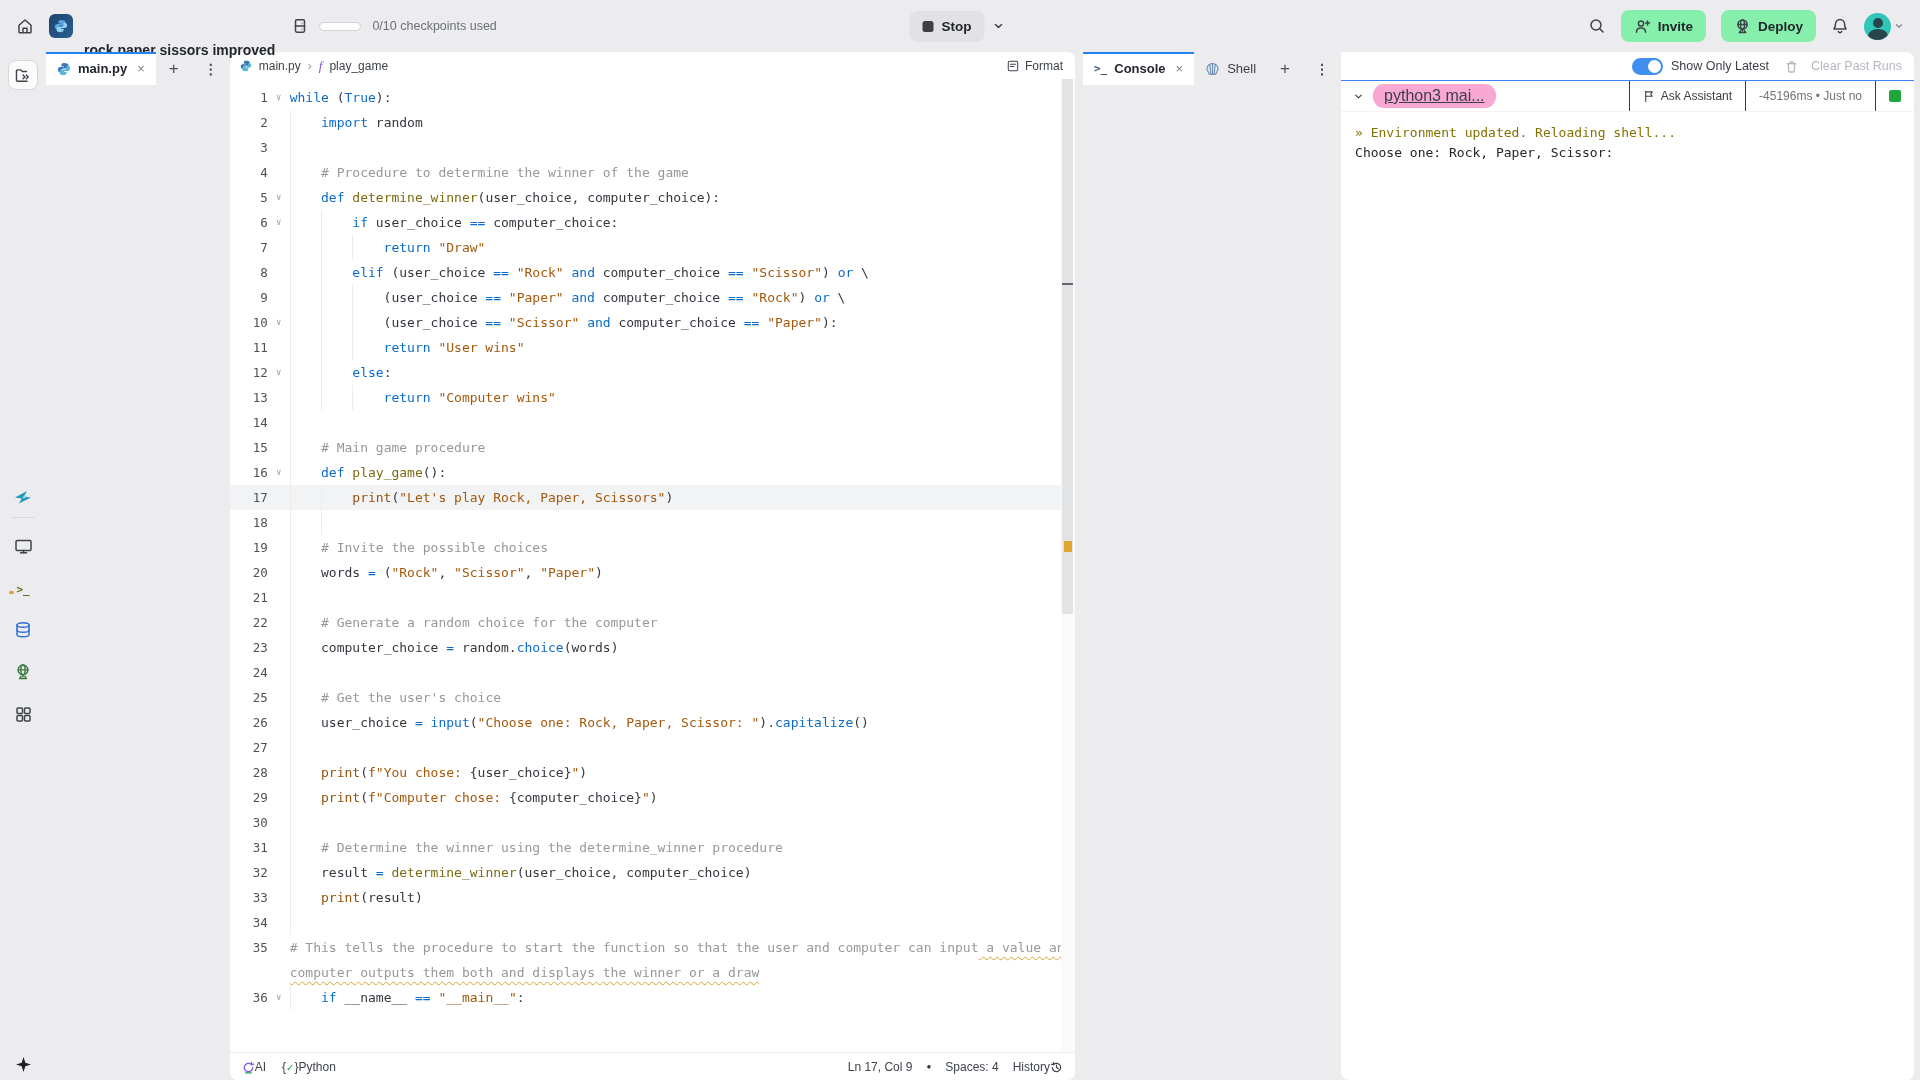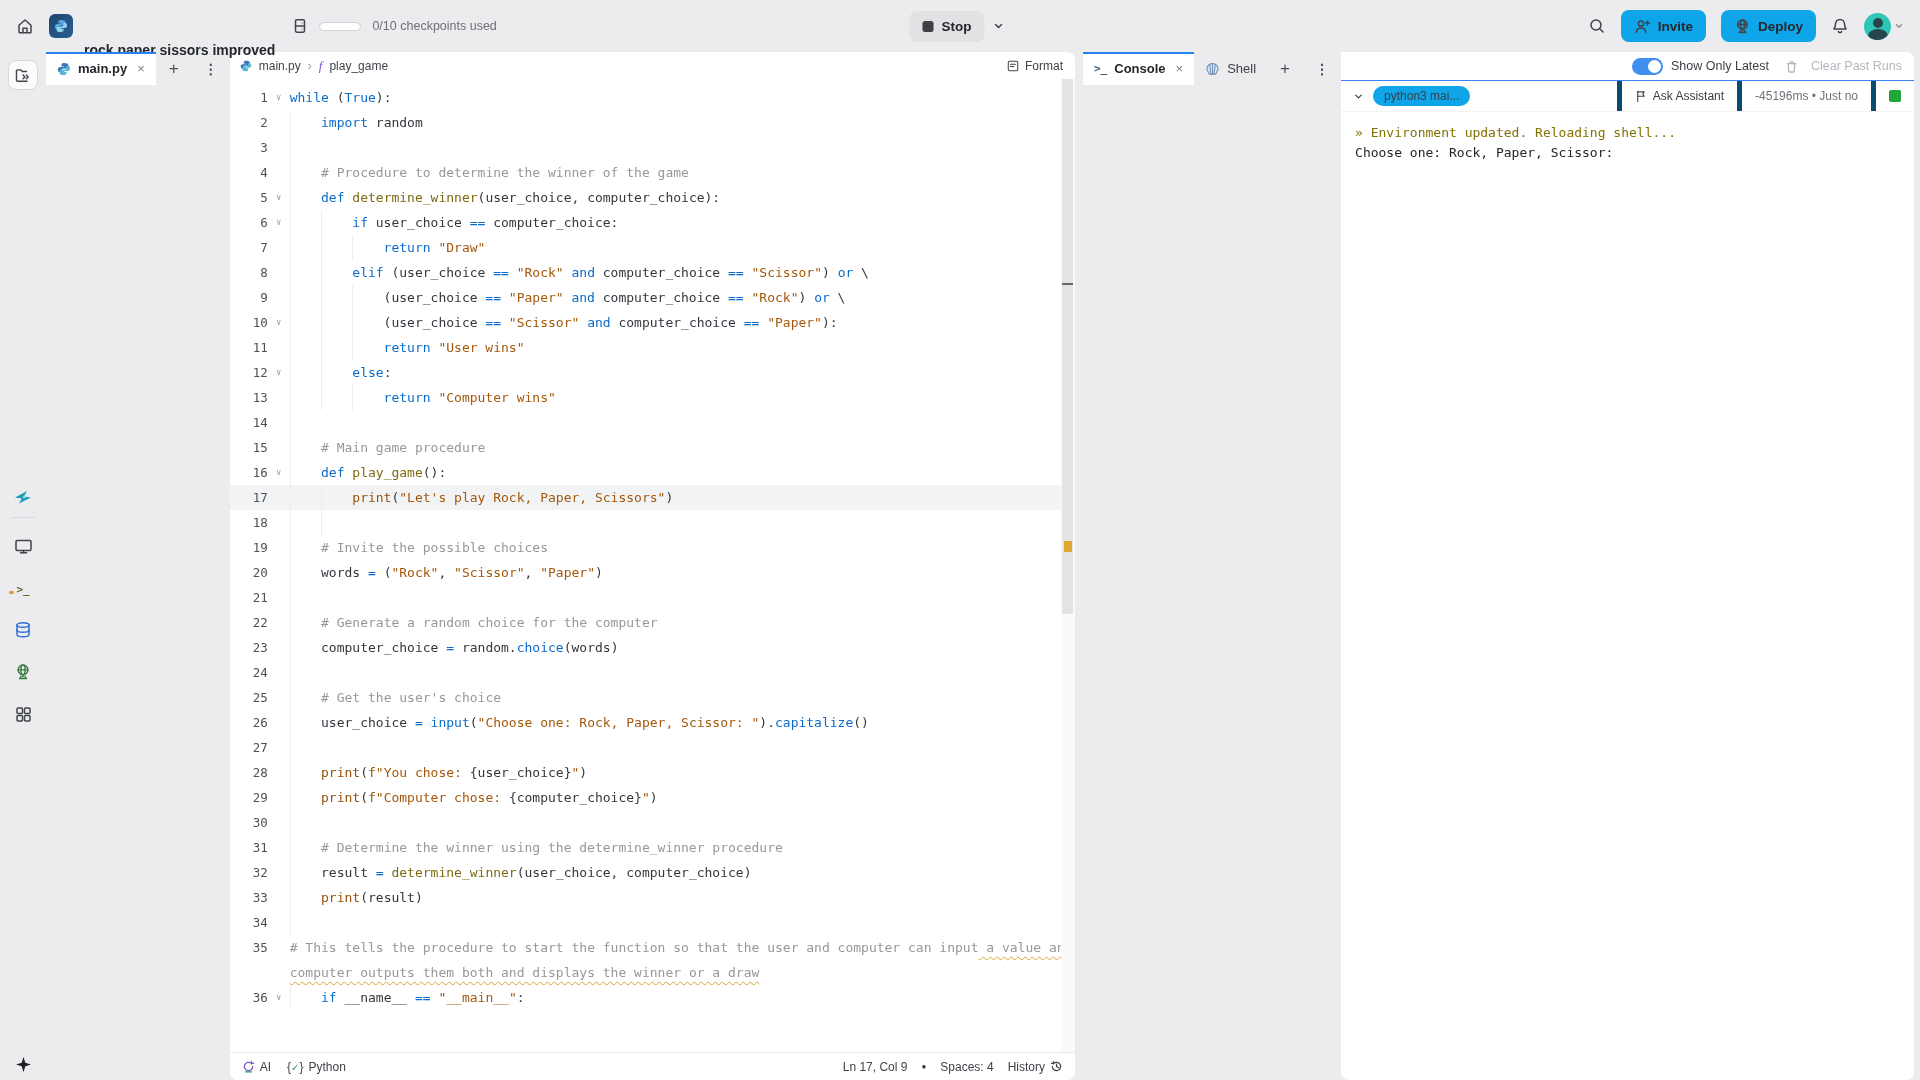--- a/index.html
+++ b/index.html
@@ -20,21 +20,21 @@
   .repl-icon { width:24px; height:24px; border-radius:6px; background:linear-gradient(135deg,#1d4470,#2a6093); display:flex; align-items:center; justify-content:center; }
   .repl-title { font-size:14px; font-weight:700; color:#23272b;margin-top:48px; }
   .ckpt-icon { margin-left:6px; display:flex; }
   .ckpt-pill { width:42px; height:9px; border:1px solid #cfd2d6; border-radius:5px; background:#fff; }
   .ckpt-label { font-size:12.5px; color:#6a7076; }
   .tb-center { position:absolute; left:50%; transform:translateX(-50%); display:flex; align-items:center; gap:2px; }
   .stop-btn { display:flex; align-items:center; gap:8px; background:#e2e2e5; border-radius:8px; height:31px; padding:0 13px; font-size:13.5px; font-weight:600; color:#23272b; }
   .stop-square { width:11px; height:11px; background:#3c4043; border-radius:2.5px; }
   .chev-btn { padding:4px 6px; display:flex; }
   .tb-right { margin-left:auto; display:flex; align-items:center; gap:15px; }
-  .wbtn { display:flex; align-items:center; gap:7px; background:#0ea5e9; border-radius:8px; height:32px; padding:0 13px; font-size:13.5px; font-weight:600; color:#23272b; }
+  .wbtn { display:flex; align-items:center; gap:7px; background:#86efac; border-radius:8px; height:32px; padding:0 13px; font-size:13.5px; font-weight:600; color:#23272b; }
   .avatar-wrap { display:flex; align-items:center; gap:3px; }
   .avatar { width:27px; height:27px; border-radius:50%; background:#2fc6b7; overflow:hidden; position:relative; }
   .avatar .head { position:absolute; left:8.5px; top:5px; width:10px; height:10px; border-radius:50%; background:#28454e; }
   .avatar .body { position:absolute; left:3.5px; top:16px; width:20px; height:14px; border-radius:50%; background:#28454e; }
 
   
   .main { display:flex; height:1028px; padding-right:6px; }
   .rail { width:46px; position:relative; flex:none; }
   .rail-btn { position:absolute; left:8px; top:8px; width:30px; height:30px; border:1px solid #d5d7da; border-radius:8px; background:#fbfbfc; display:flex; align-items:center; justify-content:center; }
   .rail-ic { position:absolute; left:50%; transform:translateX(-50%); display:flex; align-items:center; justify-content:center; width:24px; height:24px; }
@@ -76,37 +76,37 @@
   .t-b { color:#96510a; }
   .t-p { color:#33373d; }
   .t-w { color:#989898; text-decoration:underline wavy #d9a62e 1px; text-underline-offset:4px; }
 
   .ruler { position:absolute; top:0; right:0; width:14px; height:100%; background:#fafafb; }
   .ruler .thumb { position:absolute; top:0; left:1px; width:11px; height:55%; background:#e2e3e5; }
   .ruler .cursor-mark { position:absolute; top:21%; left:1px; width:11px; height:2px; background:#63676c; }
   .ruler .warn-mark { position:absolute; top:47.5%; left:3px; width:8px; height:11px; background:#dfa730; }
 
   .statusbar { height:28px; flex:none; border-top:1px solid #ececee; display:flex; align-items:center; padding:0 12px; gap:16px; font-size:12px; color:#3f444a; background:#fff; }
-  .sb-item { display:flex; align-items:flex-start; gap:5px; }
+  .sb-item { display:flex; align-items:flex-end; }
   .sb-right { margin-left:auto; display:flex; align-items:center; gap:14px; }
   .lang-braces { color:#3f444a; } .lang-check { color:#1f9d55; font-size:10px; }
   .sb-dot { font-size:8px; color:#33373d; }
 
   
   .ctoolbar { height:29px; flex:none; display:flex; align-items:center; justify-content:flex-end; gap:16px; padding:0 12px; border-bottom:1px solid #3b82f6; font-size:12.5px; color:#3a3f45; }
   .toggle { width:31px; height:17px; border-radius:10px; background:#3e8ff0; position:relative; flex:none; }
   .toggle::after { content:""; position:absolute; right:2px; top:2px; width:13px; height:13px; border-radius:50%; background:#fff; }
   .tgl-wrap { display:flex; align-items:center; gap:8px; }
   .clear-btn { display:flex; align-items:center; gap:13px; color:#b3b7bd; }
 
   .runrow { height:31px; flex:none; display:flex; align-items:center; padding:0 0 0 12px; gap:9px; border-bottom:1px solid #f3f3f4; }
   .run-chev { color:#55595e; font-size:10px; }
-  .runpill { background:#0ea5e9; border-radius:11px; padding:3px 11px; font-size:12px; color:#3a3f45; }
+  .runpill { background:#f9a8d4; border-radius:11px; padding:3px 11px; font-size:16px; color:#3a3f45;text-decoration:underline; }
   .runright { margin-left:auto; display:flex; align-items:stretch; height:100%; }
-  .runcell { display:flex; align-items:center; gap:6px; padding:0 13px; border-left:5px solid #0c4a6e; font-size:12px; color:#3a3f45; }
+  .runcell { display:flex; align-items:center; gap:6px; padding:0 13px; border-left:1px solid #0c4a6e; font-size:12px; color:#3a3f45; }
   .run-timing { color:#6f747a; }
   .run-status { width:12px; height:12px; background:#21a63c; border-radius:2px; }
 
   .cout { padding:11px 14px; font-family:"DejaVu Sans Mono",monospace; font-size:13px; line-height:20px; white-space:pre-wrap; }
   .out-sys { color:#847200; }
   .out-txt { color:#22252a; }
 
   .icon-stroke { stroke:#3f444a; fill:none; stroke-width:1.5; stroke-linecap:round; stroke-linejoin:round; }
   .icon-gray  { stroke:#b3b7bd; fill:none; stroke-width:1.4; stroke-linecap:round; stroke-linejoin:round; }
 </style>

